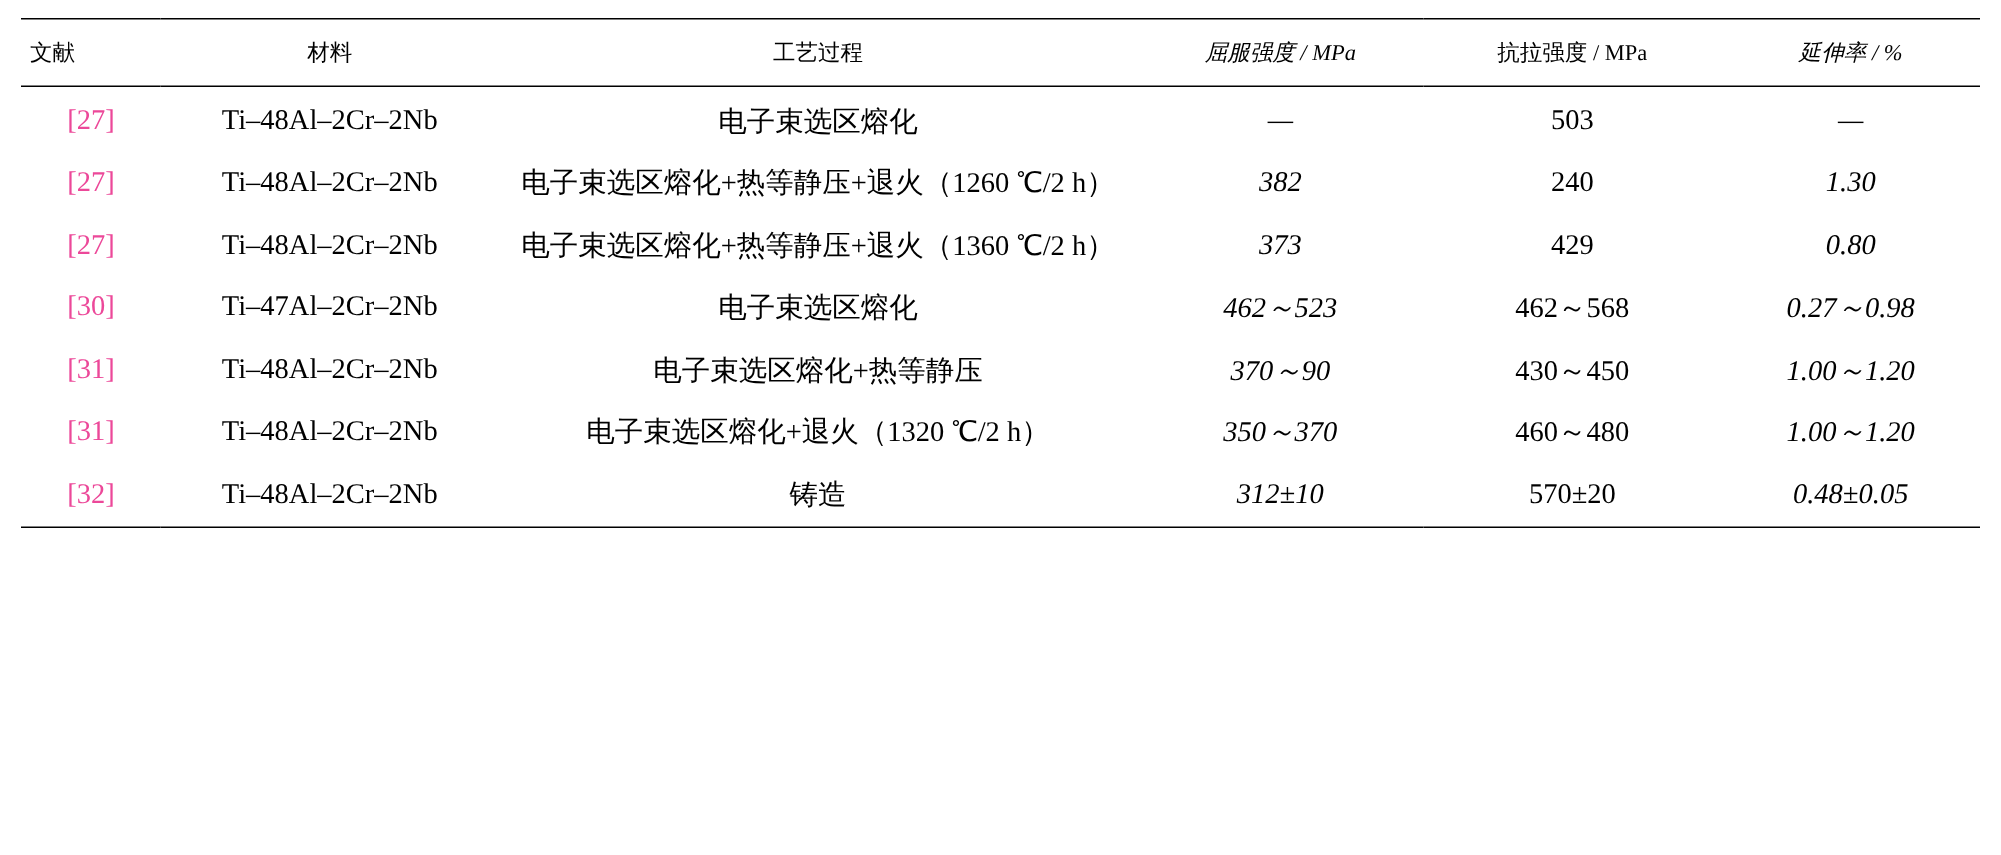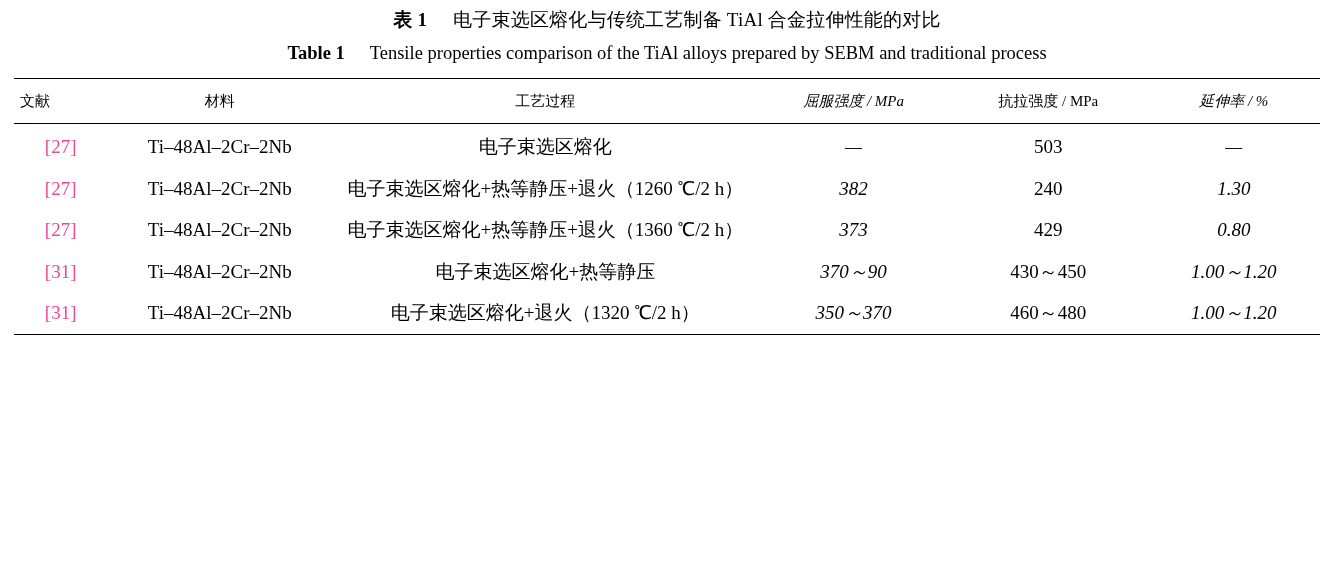--- a/index.html
+++ b/index.html
@@ -78,32 +78,20 @@
   .ref {
     color: #ec4899;
   }
   .nowrap { white-space: nowrap; }
 </style>
 </head>
 <body>
 
 <div class="page">
 
-  <div class="caption">
-    <div class="caption-cn">
-      <span class="caption-label">表 1</span>
-      <span class="caption-gap"></span>
-      <span>电子束选区熔化与传统工艺制备 TiAl 合金拉伸性能的对比</span>
-    </div>
-    <div class="caption-en">
-      <span class="caption-label">Table 1</span>
-      <span class="caption-gap"></span>
-      <span>Tensile properties comparison of the TiAl alloys prepared by SEBM and traditional process</span>
-    </div>
-  </div>
 
   <table class="tbl">
     <thead>
       <tr>
         <th class="c0">文献</th>
         <th class="c1">材料</th>
         <th class="c2">工艺过程</th>
         <th class="c3">屈服强度 / MPa</th>
         <th class="c4">抗拉强度 / MPa</th>
         <th class="c5">延伸率 / %</th>
@@ -132,38 +120,54 @@
       <tr>
         <td class="c0"><span class="ref">[27]</span></td>
         <td class="c1 nowrap">Ti–48Al–2Cr–2Nb</td>
         <td class="c2">电子束选区熔化+热等静压+退火（1360 ℃/2 h）</td>
         <td class="c3">373</td>
         <td class="c4">429</td>
         <td class="c5">0.80</td>
       </tr>
 
 
+      <tr>
+        <td class="c0"><span class="ref">[30]</span></td>
+        <td class="c1 nowrap">Ti–47Al–2Cr–2Nb</td>
+        <td class="c2">电子束选区熔化</td>
+        <td class="c3">462～523</td>
+        <td class="c4">462～568</td>
+        <td class="c5">0.27～0.98</td>
+      </tr>
 
       <tr>
         <td class="c0"><span class="ref">[31]</span></td>
         <td class="c1 nowrap">Ti–48Al–2Cr–2Nb</td>
         <td class="c2">电子束选区熔化+热等静压</td>
         <td class="c3">370～90</td>
         <td class="c4">430～450</td>
         <td class="c5">1.00～1.20</td>
       </tr>
 
       <tr>
         <td class="c0"><span class="ref">[31]</span></td>
         <td class="c1 nowrap">Ti–48Al–2Cr–2Nb</td>
         <td class="c2">电子束选区熔化+退火（1320 ℃/2 h）</td>
         <td class="c3">350～370</td>
         <td class="c4">460～480</td>
         <td class="c5">1.00～1.20</td>
       </tr>
 
+      <tr>
+        <td class="c0"><span class="ref">[32]</span></td>
+        <td class="c1 nowrap">Ti–48Al–2Cr–2Nb</td>
+        <td class="c2">铸造</td>
+        <td class="c3">312±10</td>
+        <td class="c4">570±20</td>
+        <td class="c5">0.48±0.05</td>
+      </tr>
 
 
 
     </tbody>
   </table>
 
 </div>
 
 </body></html>

